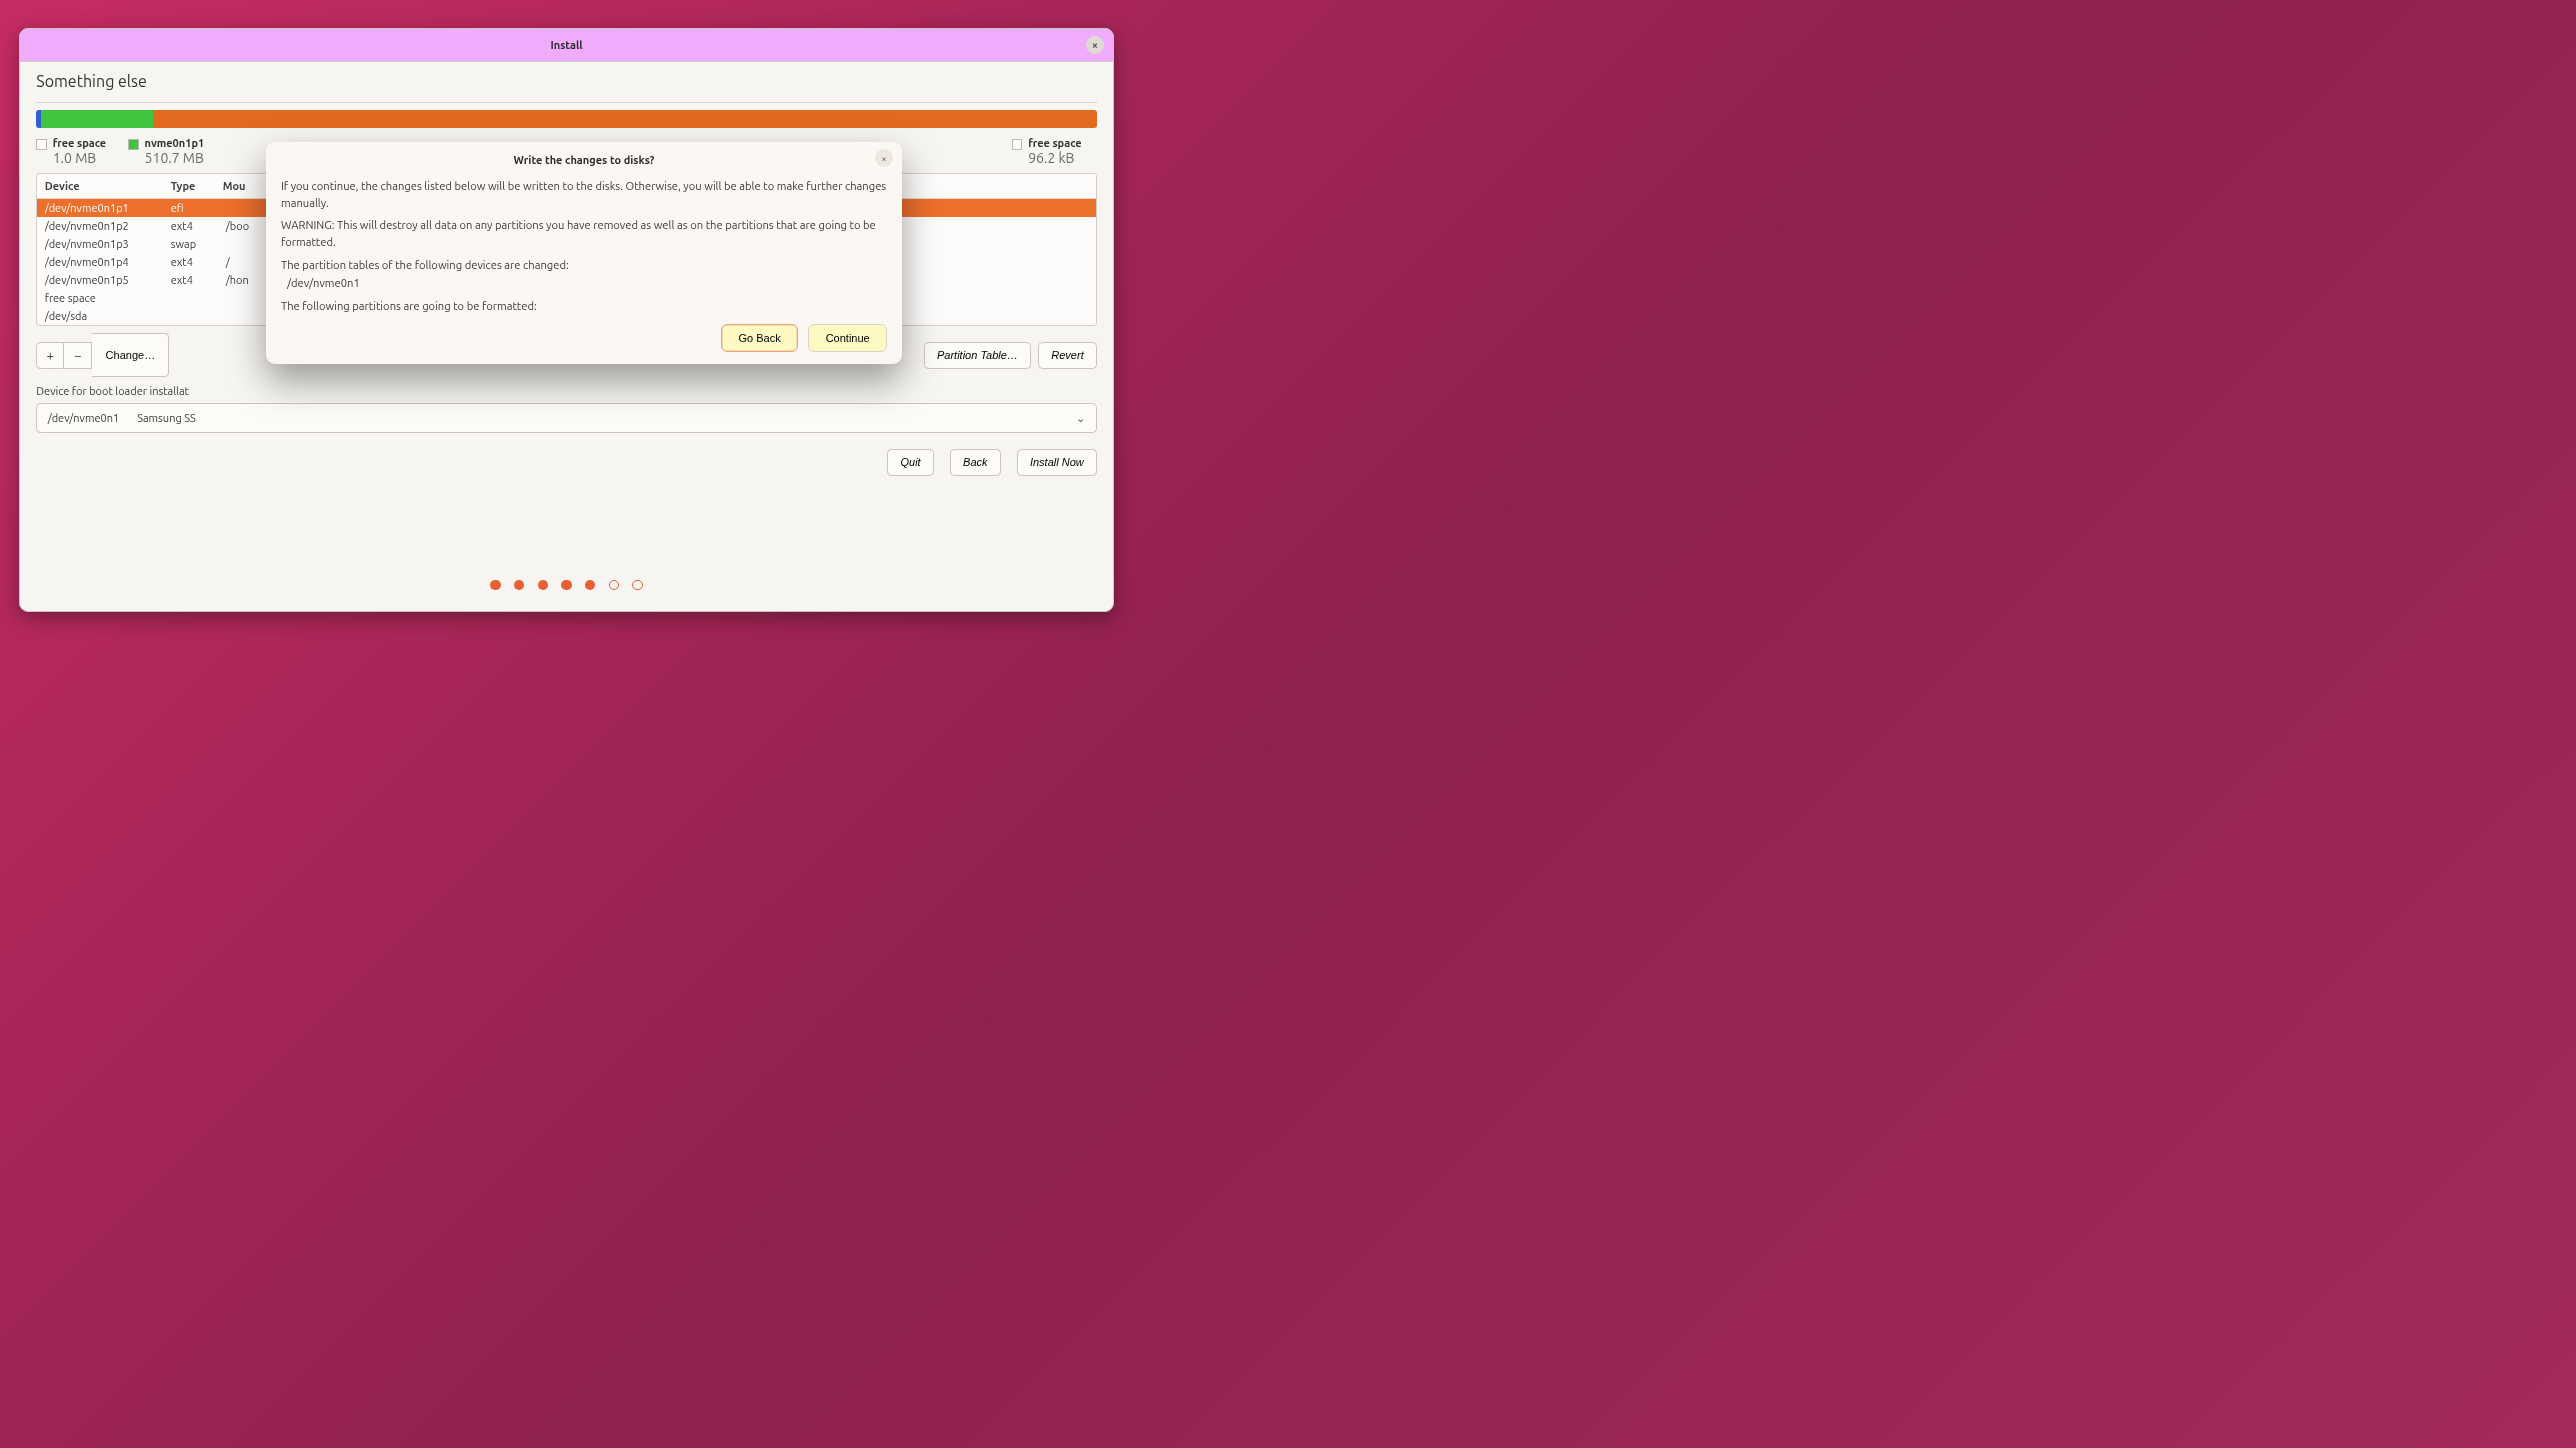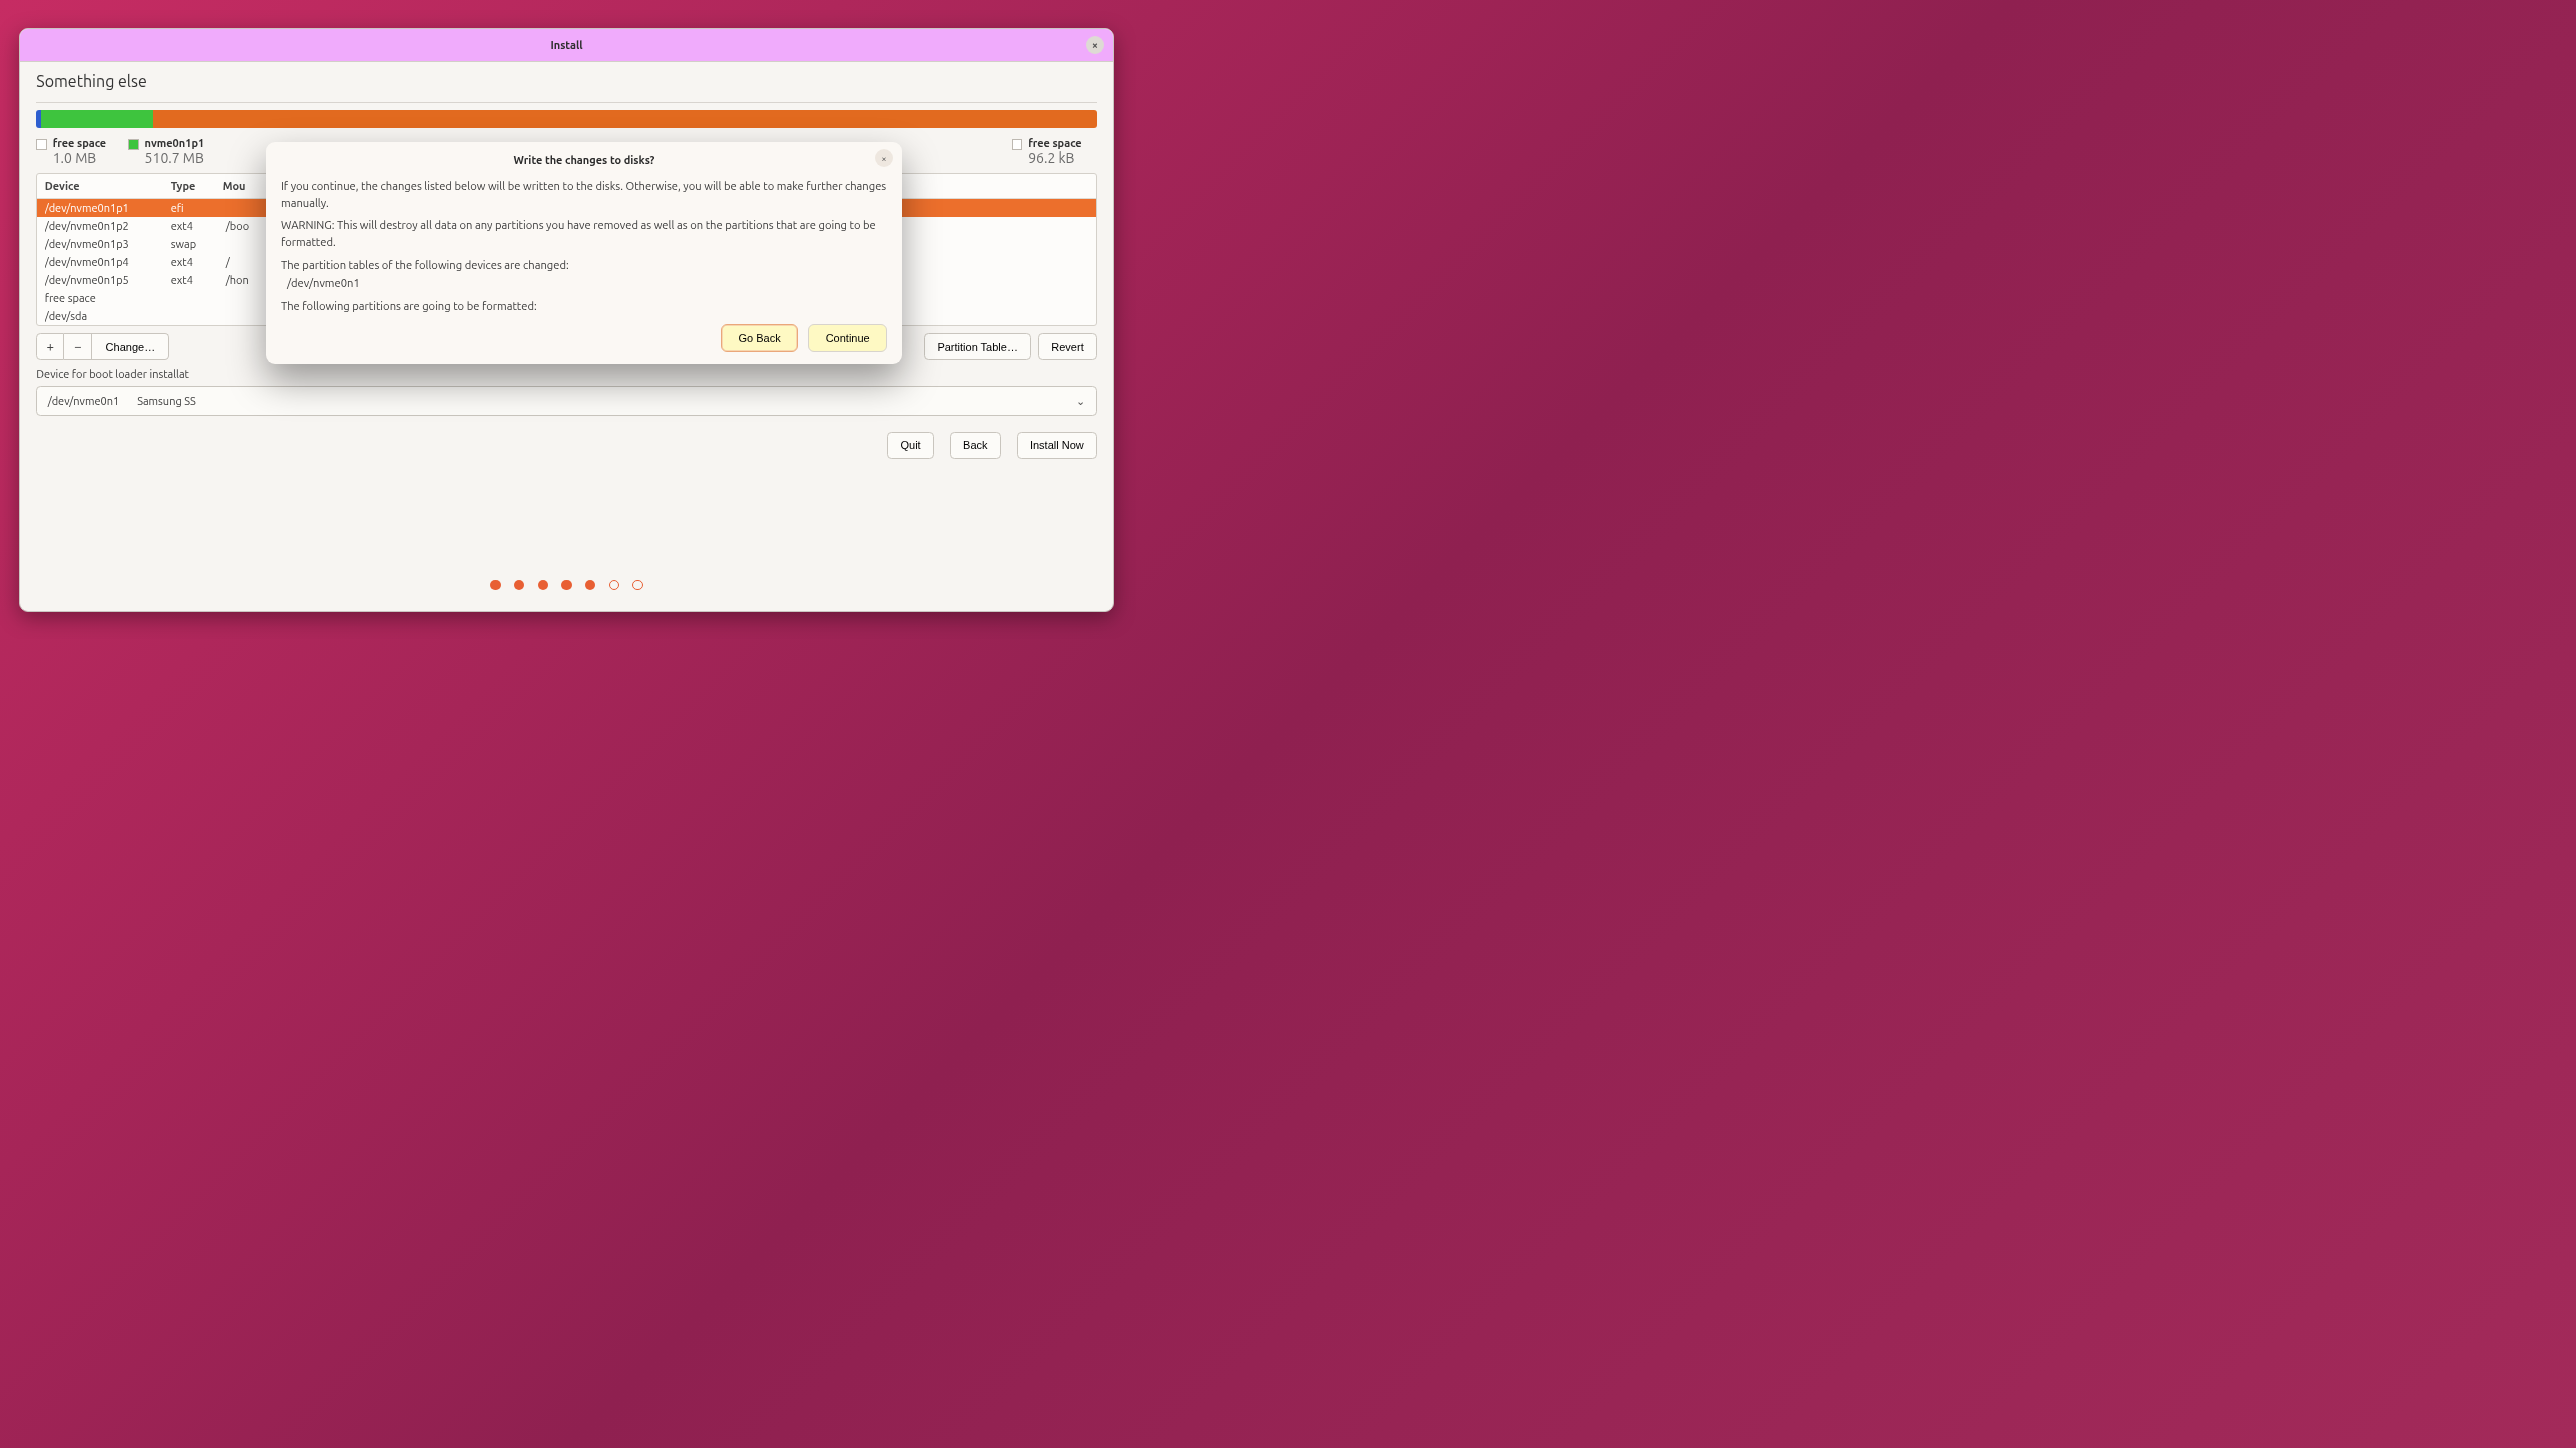--- a/index.html
+++ b/index.html
@@ -106,32 +106,33 @@
   .btn-sq {
     width:28px; height:27px;
     border:0.7px solid #c9c5be;
     background:#fcfbf8;
     display:flex; align-items:center; justify-content:center;
     font-size:13.3px; color:#444; cursor:pointer;
   }
   .btn-sq.left  { border-radius:4.4px 0 0 4.4px; }
   .btn-sq.mid   { border-left:none; }
   .btn-change {
-    height:27px; padding:0 13.3px;
+    height:44px; padding:0 13.3px;
     border:0.7px solid #c9c5be; border-left:none;
     background:#fcfbf8; border-radius:0 4.4px 4.4px 0;
     cursor:pointer; font-size:11px;
   }
   .spacer { flex:1; }
   .btn-std {
     height:27px; padding:0 12px;
     border:0.7px solid #c9c5be;
     background:#fcfbf8; border-radius:4.4px;
     font-size:11px; cursor:pointer;
     margin-left:7.4px;
+    font-style:italic;
   }
 
   .boot-label { padding: 3px 16.3px 3px; color:#3a3a3a; }
   .boot-select {
     margin: 3px 16.3px 3px;
     height:30px;
     border:0.7px solid #c9c5be; border-radius:4.4px;
     background:#fcfbf8;
     display:flex; align-items:center; padding:0 10.4px;
     gap:18px;

